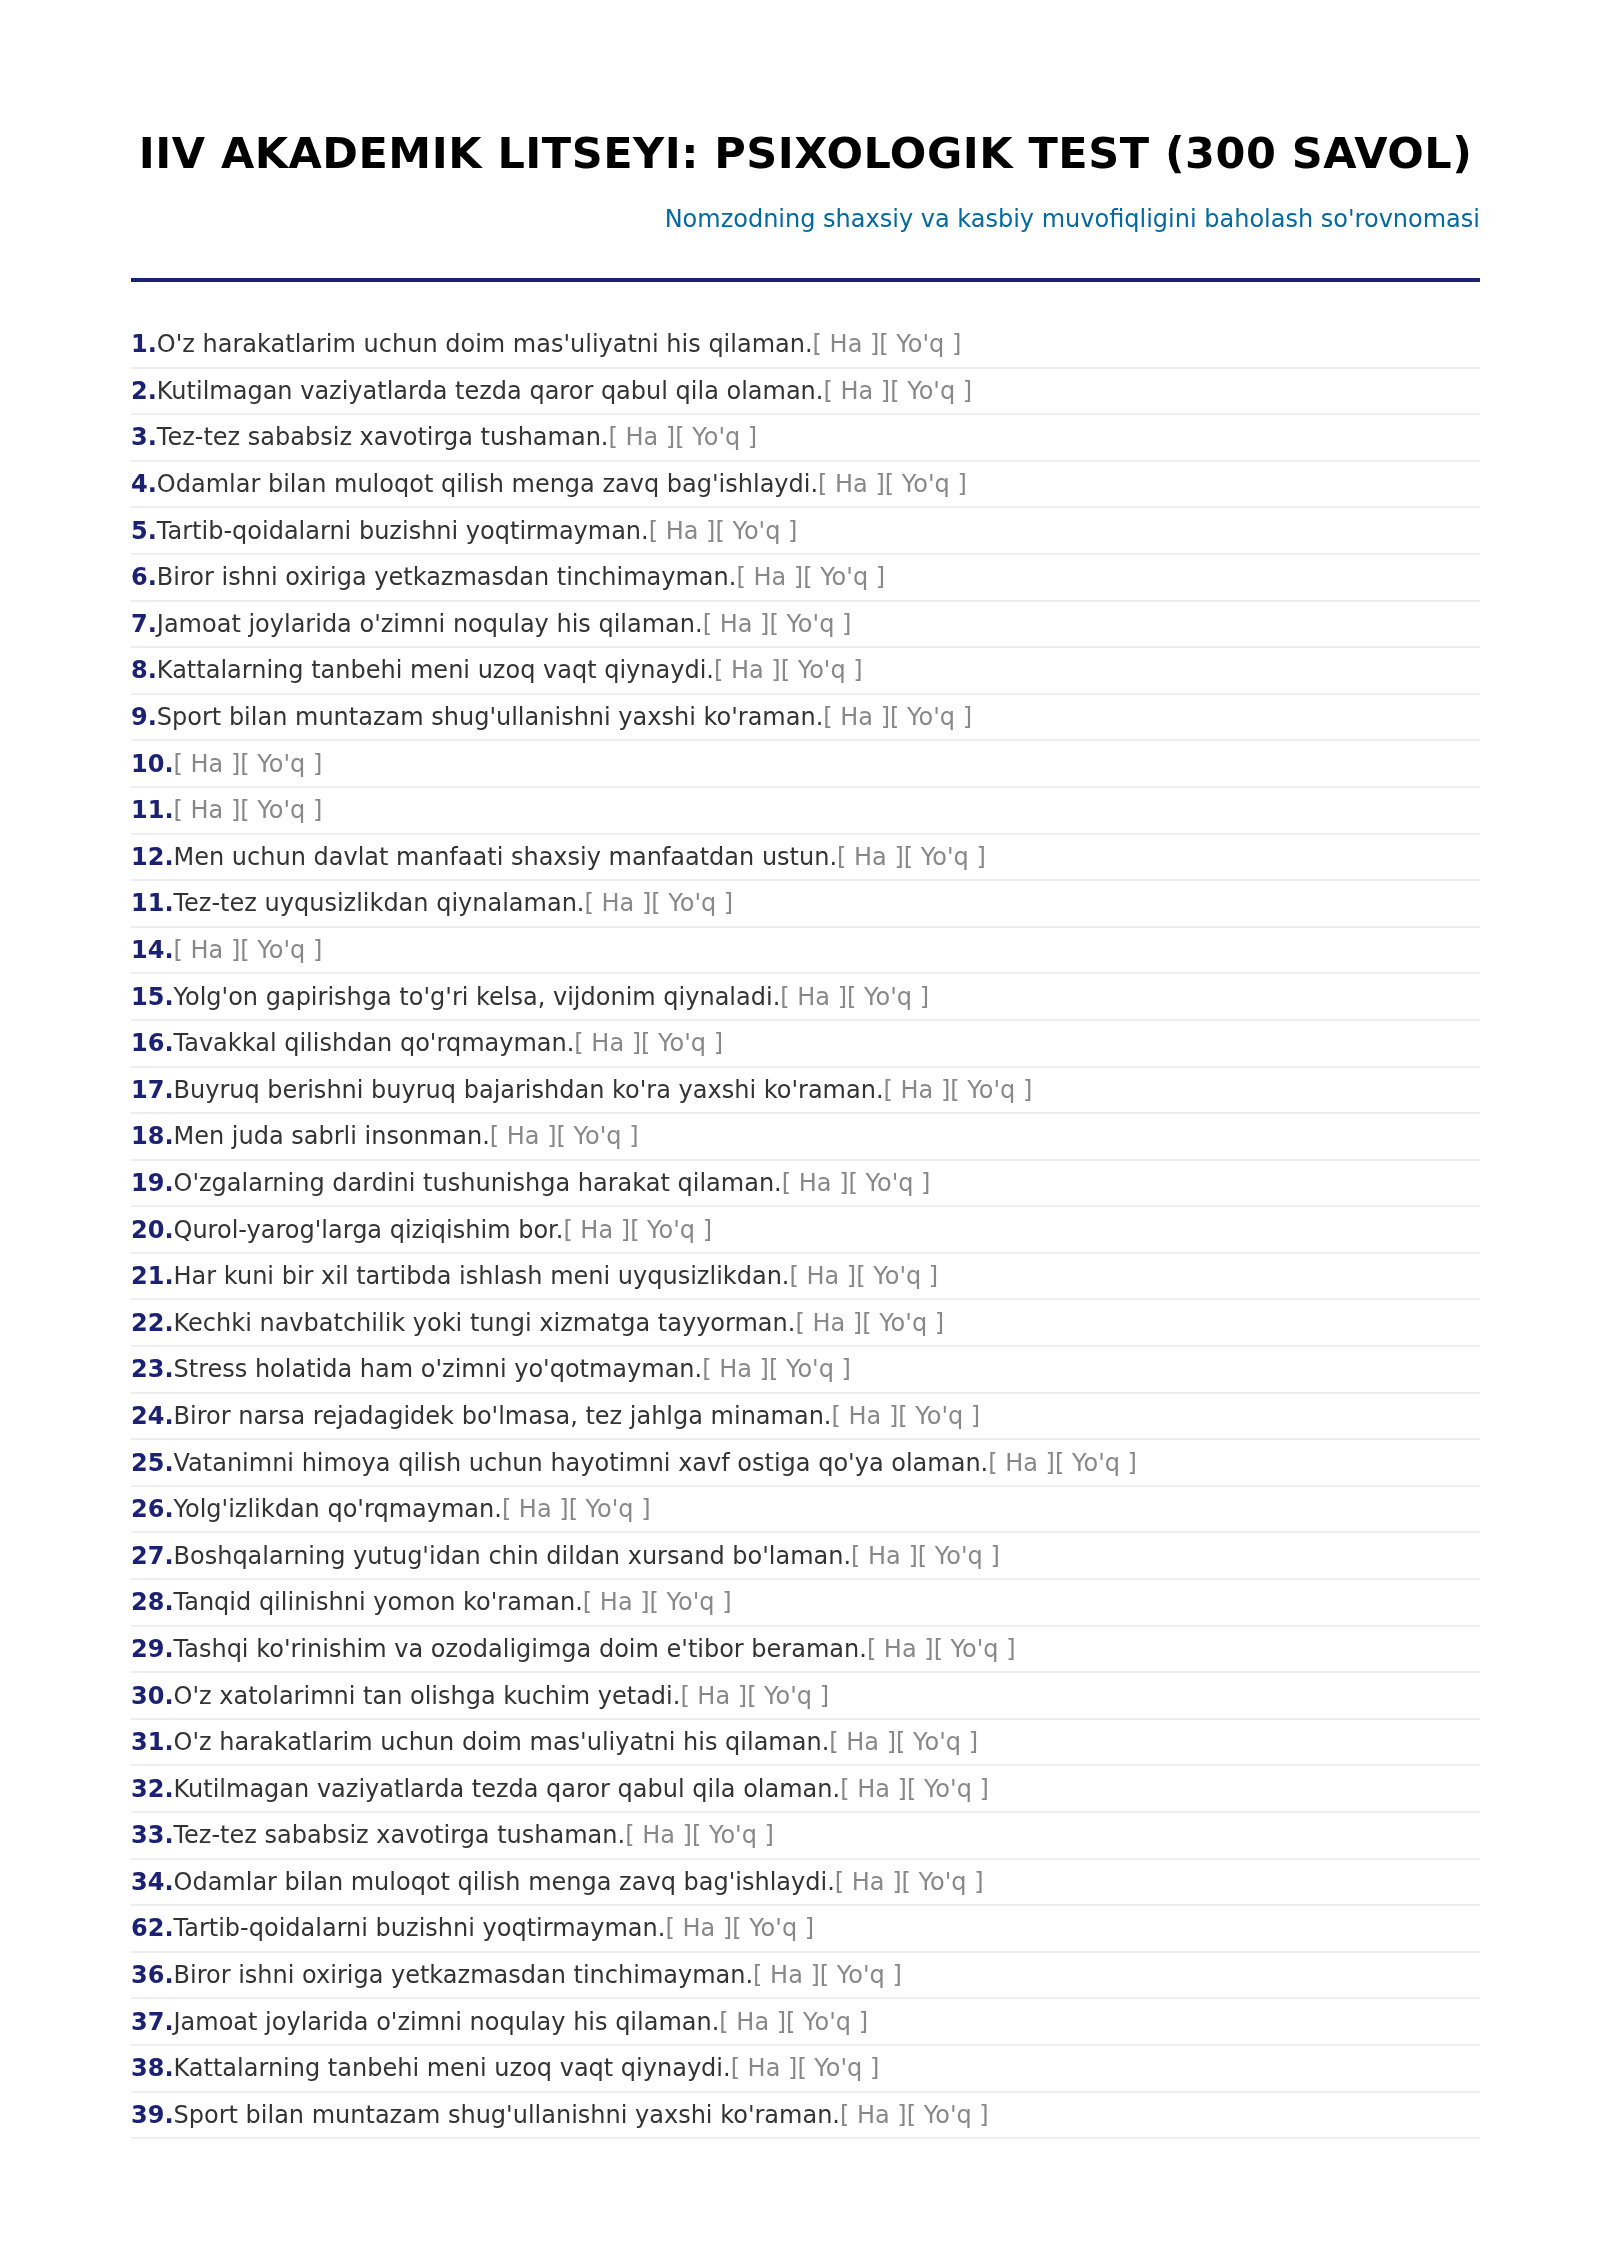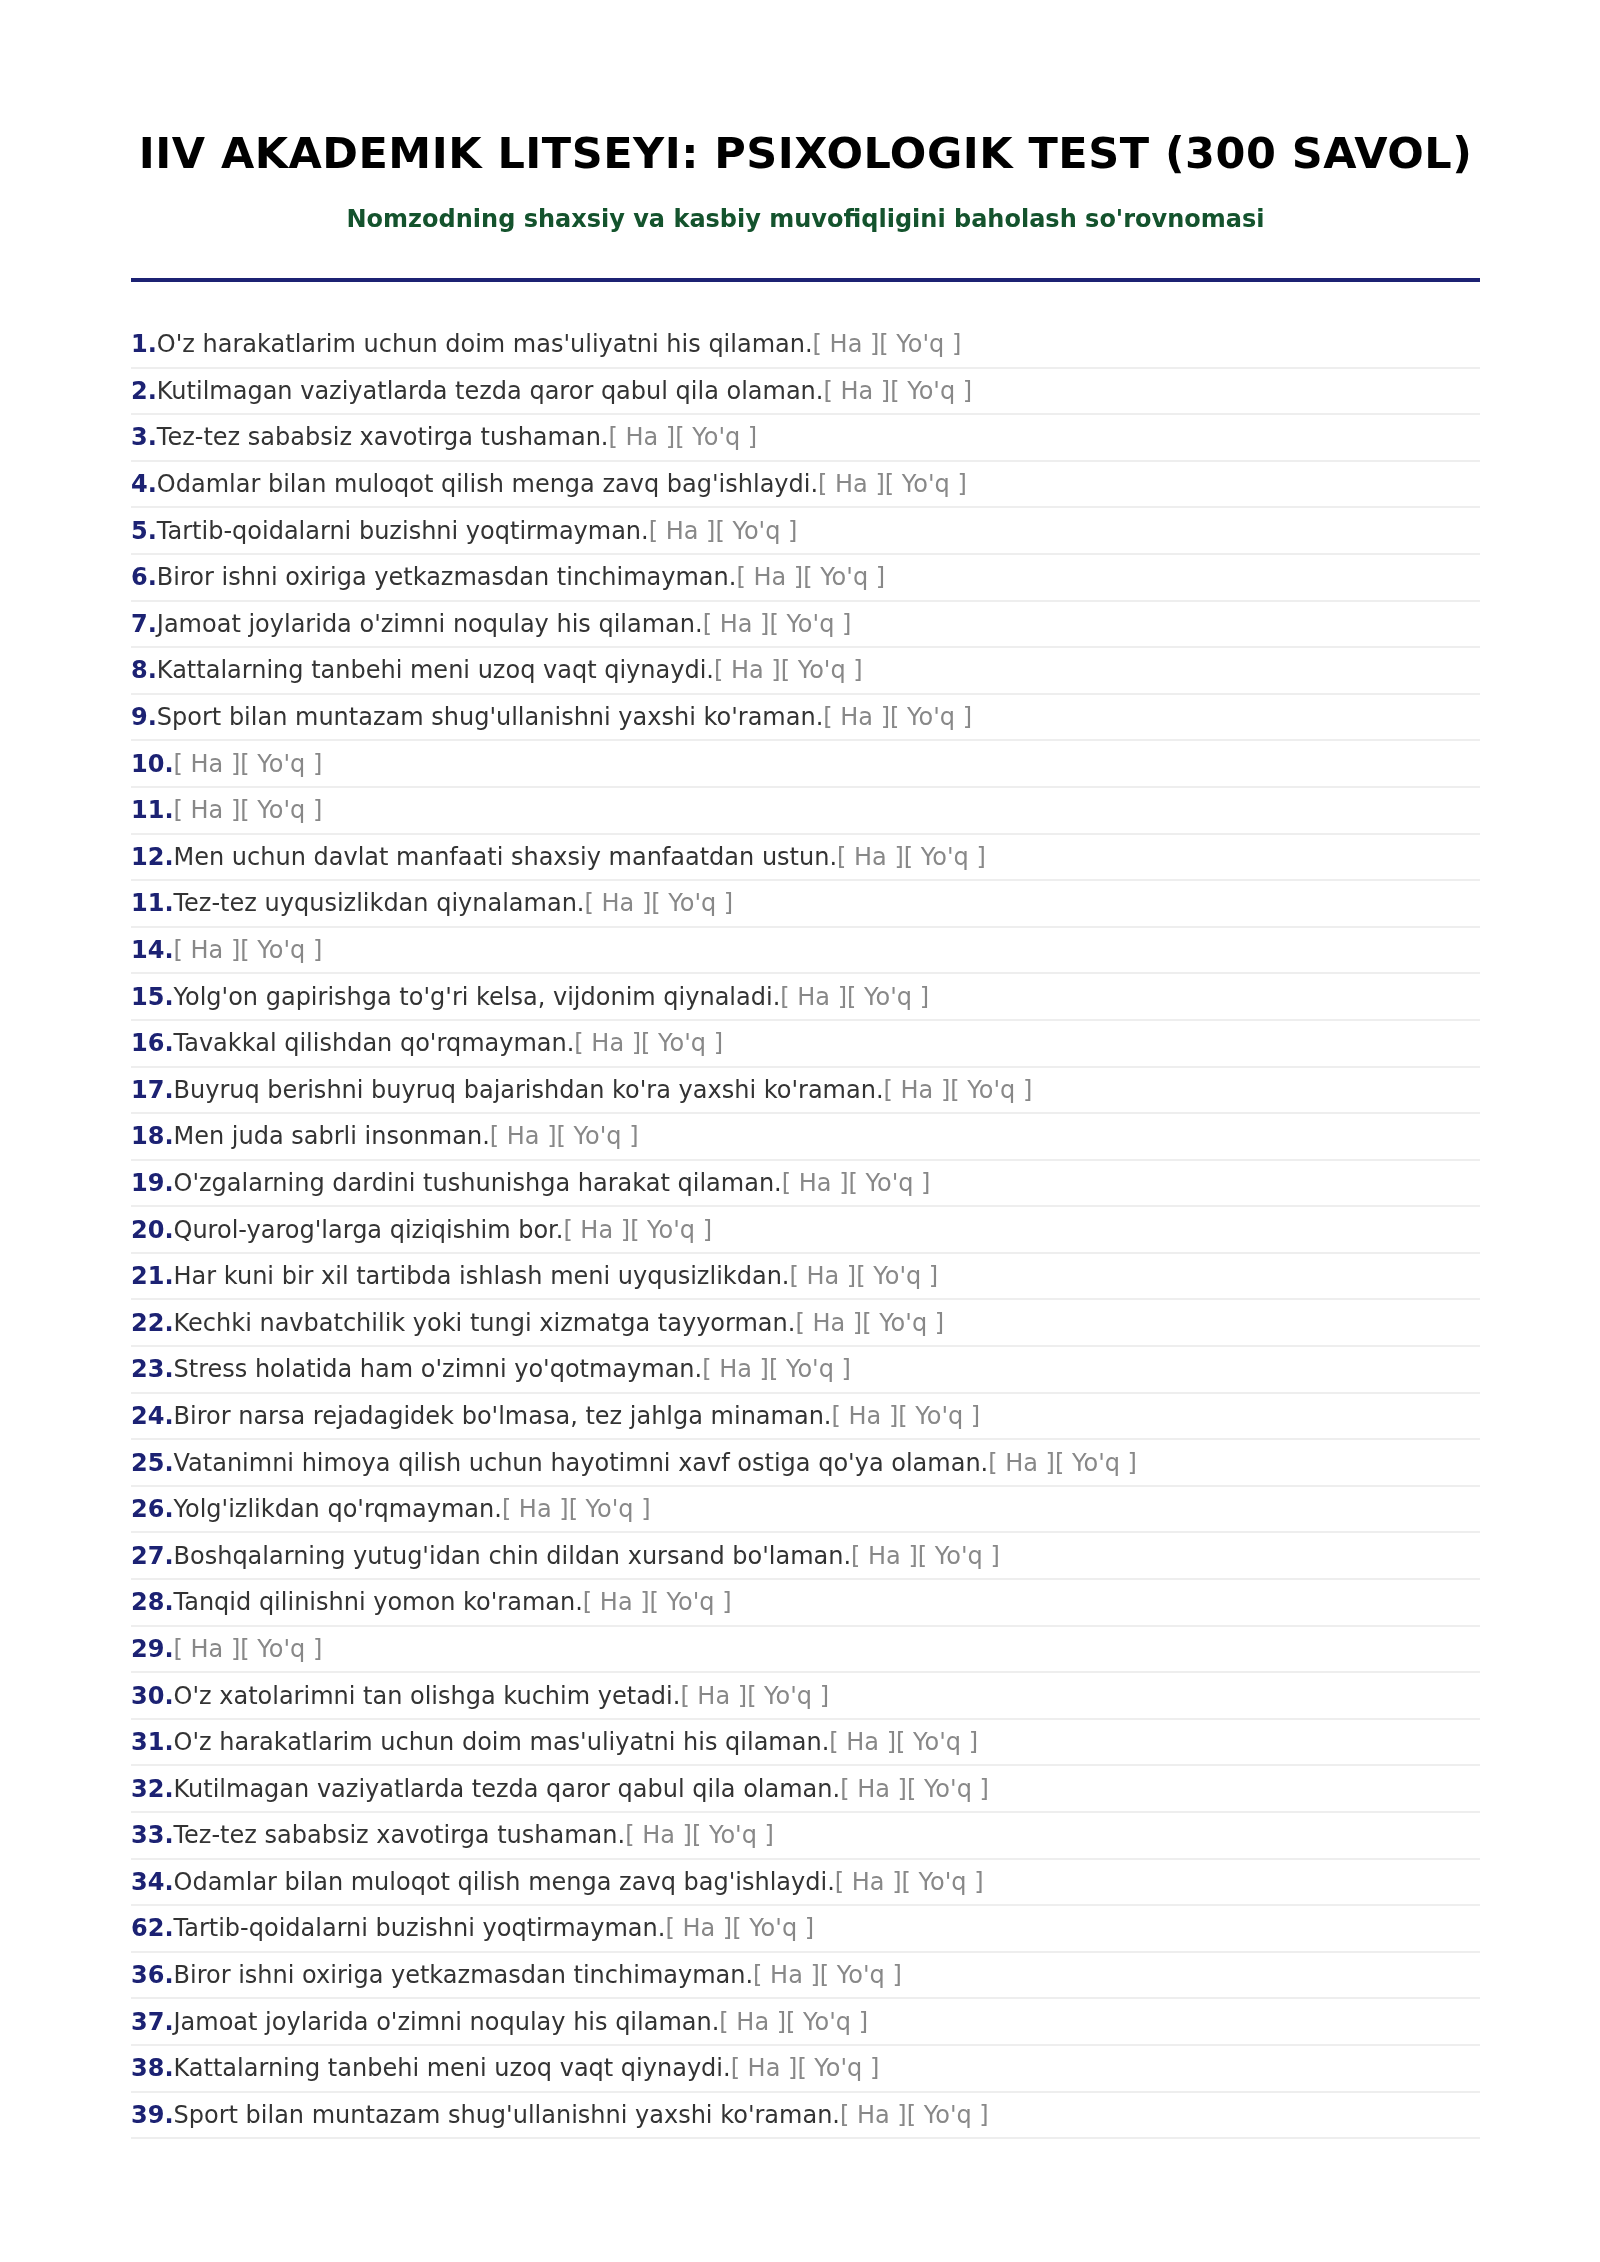--- a/index.html
+++ b/index.html
@@ -1,19 +1,19 @@
 <!DOCTYPE html>
 <html><head>
 <meta charset="utf-8">
 <style>
   html,body{margin:0;padding:0;background:#ffffff;}
   body{width:1600px;height:2262px;position:relative;font-family:"DejaVu Sans",sans-serif;overflow:hidden;}
   .page{position:absolute;left:131px;top:0;width:1349px;}
   .title{position:absolute;left:0;top:128px;width:1349px;text-align:center;font-weight:bold;font-size:43px;color:#000000;letter-spacing:0.5px;margin:0;}
-  .subtitle{position:absolute;left:0;top:205px;width:1349px;text-align:center;font-size:24px;color:#14532d;margin:0;font-weight:bold;}
+  .subtitle{position:absolute;left:0;top:205px;width:1349px;text-align:right;font-size:24px;color:#0369a1;margin:0;}
   .rule{position:absolute;left:0;top:278px;width:1349px;height:4px;background:#1c2273;}
   .list{position:absolute;left:0;top:322px;width:1349px;margin:0;padding:0;list-style:none;}
   .row{height:44.6px;border-bottom:2px solid #eeeeee;display:flex;align-items:center;font-size:24px;color:#333333;white-space:nowrap;}
   .num{font-weight:bold;color:#1c2273;}
   .opt{color:#888888;}
 </style>
 </head>
 <body>
 
 <div class="page">
@@ -181,20 +181,21 @@
         <span class="opt"> [ Yo'q ]</span>
   </li>
       <li class="row">
     <span class="num">28.</span>
         <span class="qtext">Tanqid qilinishni yomon ko'raman.</span>
         <span class="opt">[ Ha ]</span>
         <span class="opt"> [ Yo'q ]</span>
   </li>
       <li class="row">
     <span class="num">29.</span>
+        <span class="qtext">Tashqi ko'rinishim va ozodaligimga doim e'tibor beraman.</span>
         <span class="opt">[ Ha ]</span>
         <span class="opt"> [ Yo'q ]</span>
   </li>
       <li class="row">
     <span class="num">30.</span>
         <span class="qtext">O'z xatolarimni tan olishga kuchim yetadi.</span>
         <span class="opt">[ Ha ]</span>
         <span class="opt"> [ Yo'q ]</span>
   </li>
       <li class="row">

